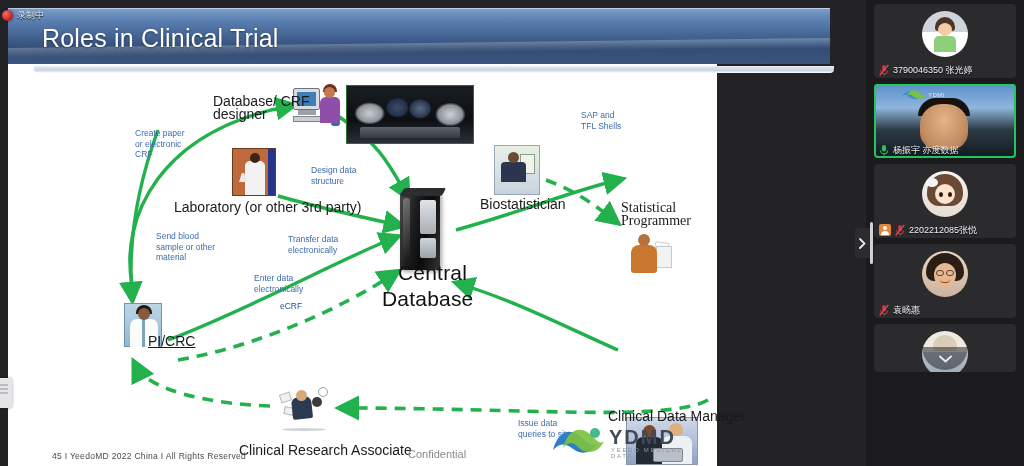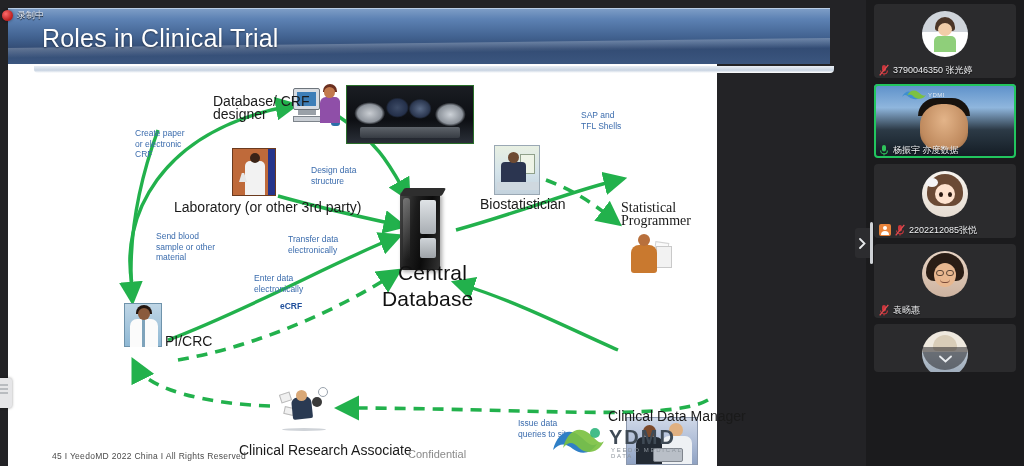--- a/index.html
+++ b/index.html
@@ -57,21 +57,21 @@
     box-shadow: 0 0 3px rgba(0,0,0,.5);
   }
   .rec-text { font-size: 9px; color: #e8edf5; white-space: nowrap; text-shadow: 0 1px 1px #000; }
 
   
   #diagram { position: absolute; left: 0; top: 62px; width: 850px; height: 396px; }
   #diagram svg.arrows { position: absolute; left: 0; top: 0; width: 850px; height: 396px; }
 
   .lbl { position: absolute; color: #3b6cad; font-size: 8.5px; line-height: 10.5px; white-space: pre-line; }
   .node-lbl { position: absolute; color: #1a1a1a; font-size: 14px; line-height: 13px; white-space: nowrap; }
-  .ecrf { position: absolute; color: #1f4f9c; font-size: 8.5px; font-weight: bold; }
+  .ecrf { position: absolute; color: #1f4f9c; font-size: 8.5px; font-weight: normal; }
 
   .central-lbl {
     position: absolute; color: #111; font-size: 21px; line-height: 26px;
     letter-spacing: .2px;
   }
 
   
   .photo-meeting {
     position: absolute; left: 338px; top: 15px; width: 128px; height: 59px;
     border: 1.5px solid #2a6f2a;
@@ -367,21 +367,21 @@
             <div class="panel2"></div>
         </div>
         <div class="central-lbl" style="left:382px; top:190px;margin-left:8px;">Central</div>
         <div class="central-lbl" style="left:374px; top:216px;">Database</div>
 
         <div class="art-pi">
           <div class="coat"></div>
             <div class="hair"></div>
             <div class="head"></div>
         </div>
-        <div class="node-lbl" style="left:157px; top:265px;">PI/CRC</div>
+        <div class="node-lbl" style="left:140px; top:265px;text-decoration:underline;">PI/CRC</div>
 
         <div class="art-cra">
           <div class="doc"></div>
             <div class="doc2"></div>
             <div class="ring"></div>
           <div class="b1"></div>
             <div class="h1"></div>
             <div class="h2"></div>
             <div class="shadow"></div>
         </div>

